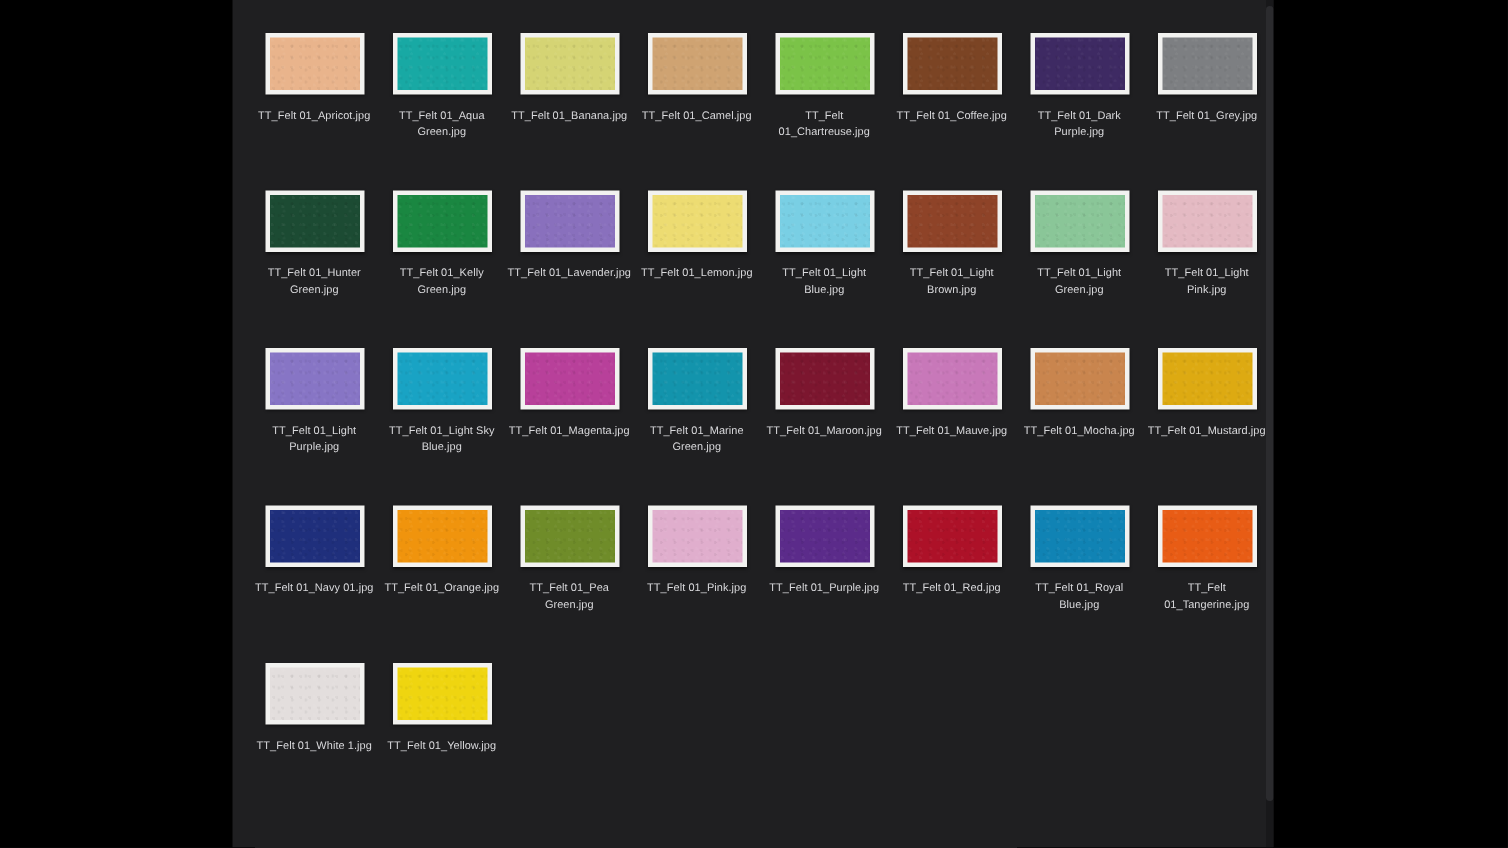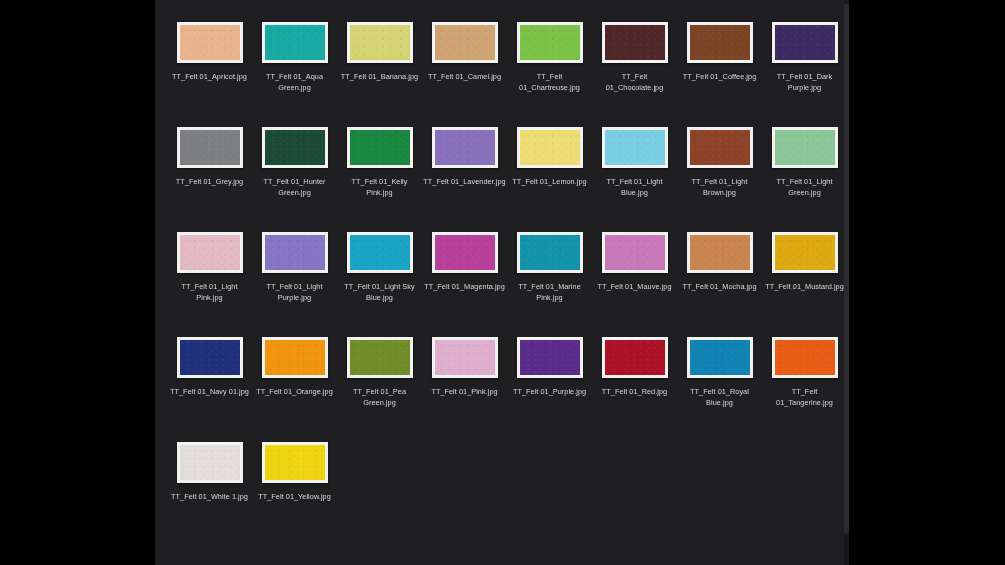--- a/index.html
+++ b/index.html
@@ -149,26 +149,20 @@
           <div class="tile-label" style="color: rgb(217, 217, 220);">TT_Felt 01_Camel.jpg</div>
         </div>
         <div class="tile">
           <div class="thumb-frame" style="background: rgb(242, 242, 240);">
             <div class="thumb-fill" style="background: rgb(123, 195, 72);"></div>
           </div>
           <div class="tile-label" style="color: rgb(217, 217, 220);">TT_Felt 01_Chartreuse.jpg</div>
         </div>
         <div class="tile">
           <div class="thumb-frame" style="background: rgb(242, 242, 240);">
-            <div class="thumb-fill" style="background: rgb(78, 39, 41);"></div>
-          </div>
-          <div class="tile-label" style="color: rgb(217, 217, 220);">TT_Felt 01_Chocolate.jpg</div>
-        </div>
-        <div class="tile">
-          <div class="thumb-frame" style="background: rgb(242, 242, 240);">
             <div class="thumb-fill" style="background: rgb(123, 68, 36);"></div>
           </div>
           <div class="tile-label" style="color: rgb(217, 217, 220);">TT_Felt 01_Coffee.jpg</div>
         </div>
         <div class="tile">
           <div class="thumb-frame" style="background: rgb(242, 242, 240);">
             <div class="thumb-fill" style="background: rgb(62, 42, 99);"></div>
           </div>
           <div class="tile-label" style="color: rgb(217, 217, 220);">TT_Felt 01_Dark Purple.jpg</div>
         </div>
@@ -181,21 +175,21 @@
         <div class="tile">
           <div class="thumb-frame" style="background: rgb(242, 242, 240);">
             <div class="thumb-fill" style="background: rgb(28, 75, 51);"></div>
           </div>
           <div class="tile-label" style="color: rgb(217, 217, 220);">TT_Felt 01_Hunter Green.jpg</div>
         </div>
         <div class="tile">
           <div class="thumb-frame" style="background: rgb(242, 242, 240);">
             <div class="thumb-fill" style="background: rgb(26, 135, 65);"></div>
           </div>
-          <div class="tile-label" style="color: rgb(217, 217, 220);">TT_Felt 01_Kelly Pink.jpg</div>
+          <div class="tile-label" style="color: rgb(217, 217, 220);">TT_Felt 01_Kelly Green.jpg</div>
         </div>
         <div class="tile">
           <div class="thumb-frame" style="background: rgb(242, 242, 240);">
             <div class="thumb-fill" style="background: rgb(137, 112, 189);"></div>
           </div>
           <div class="tile-label" style="color: rgb(217, 217, 220);">TT_Felt 01_Lavender.jpg</div>
         </div>
         <div class="tile">
           <div class="thumb-frame" style="background: rgb(242, 242, 240);">
             <div class="thumb-fill" style="background: rgb(237, 220, 114);"></div>
@@ -241,21 +235,27 @@
         <div class="tile">
           <div class="thumb-frame" style="background: rgb(242, 242, 240);">
             <div class="thumb-fill" style="background: rgb(184, 64, 154);"></div>
           </div>
           <div class="tile-label" style="color: rgb(217, 217, 220);">TT_Felt 01_Magenta.jpg</div>
         </div>
         <div class="tile">
           <div class="thumb-frame" style="background: rgb(242, 242, 240);">
             <div class="thumb-fill" style="background: rgb(19, 148, 172);"></div>
           </div>
-          <div class="tile-label" style="color: rgb(217, 217, 220);">TT_Felt 01_Marine Pink.jpg</div>
+          <div class="tile-label" style="color: rgb(217, 217, 220);">TT_Felt 01_Marine Green.jpg</div>
+        </div>
+        <div class="tile">
+          <div class="thumb-frame" style="background: rgb(242, 242, 240);">
+            <div class="thumb-fill" style="background: rgb(124, 22, 47);"></div>
+          </div>
+          <div class="tile-label" style="color: rgb(217, 217, 220);">TT_Felt 01_Maroon.jpg</div>
         </div>
         <div class="tile">
           <div class="thumb-frame" style="background: rgb(242, 242, 240);">
             <div class="thumb-fill" style="background: rgb(200, 120, 185);"></div>
           </div>
           <div class="tile-label" style="color: rgb(217, 217, 220);">TT_Felt 01_Mauve.jpg</div>
         </div>
         <div class="tile">
           <div class="thumb-frame" style="background: rgb(242, 242, 240);">
             <div class="thumb-fill" style="background: rgb(201, 133, 78);"></div>

